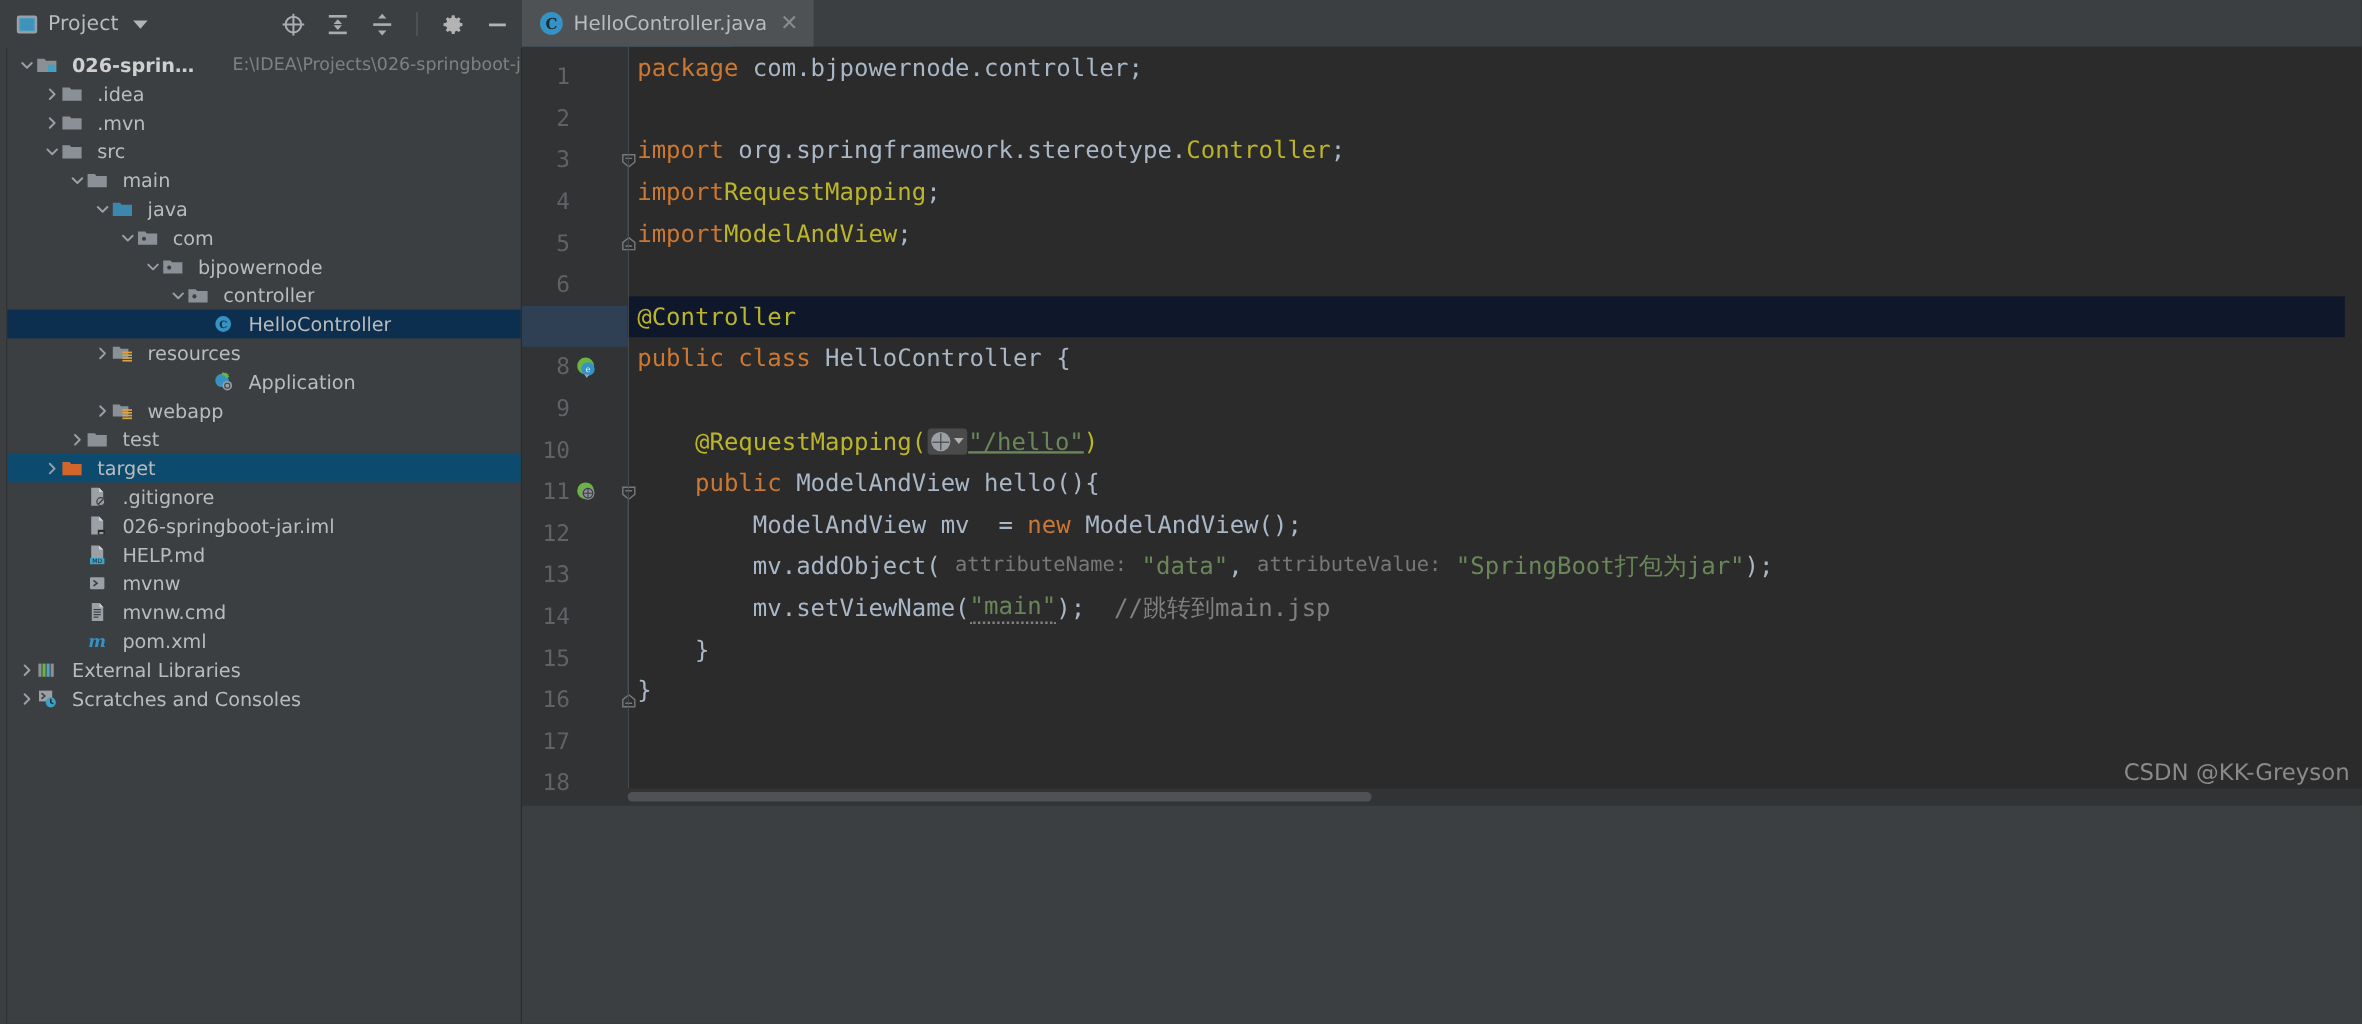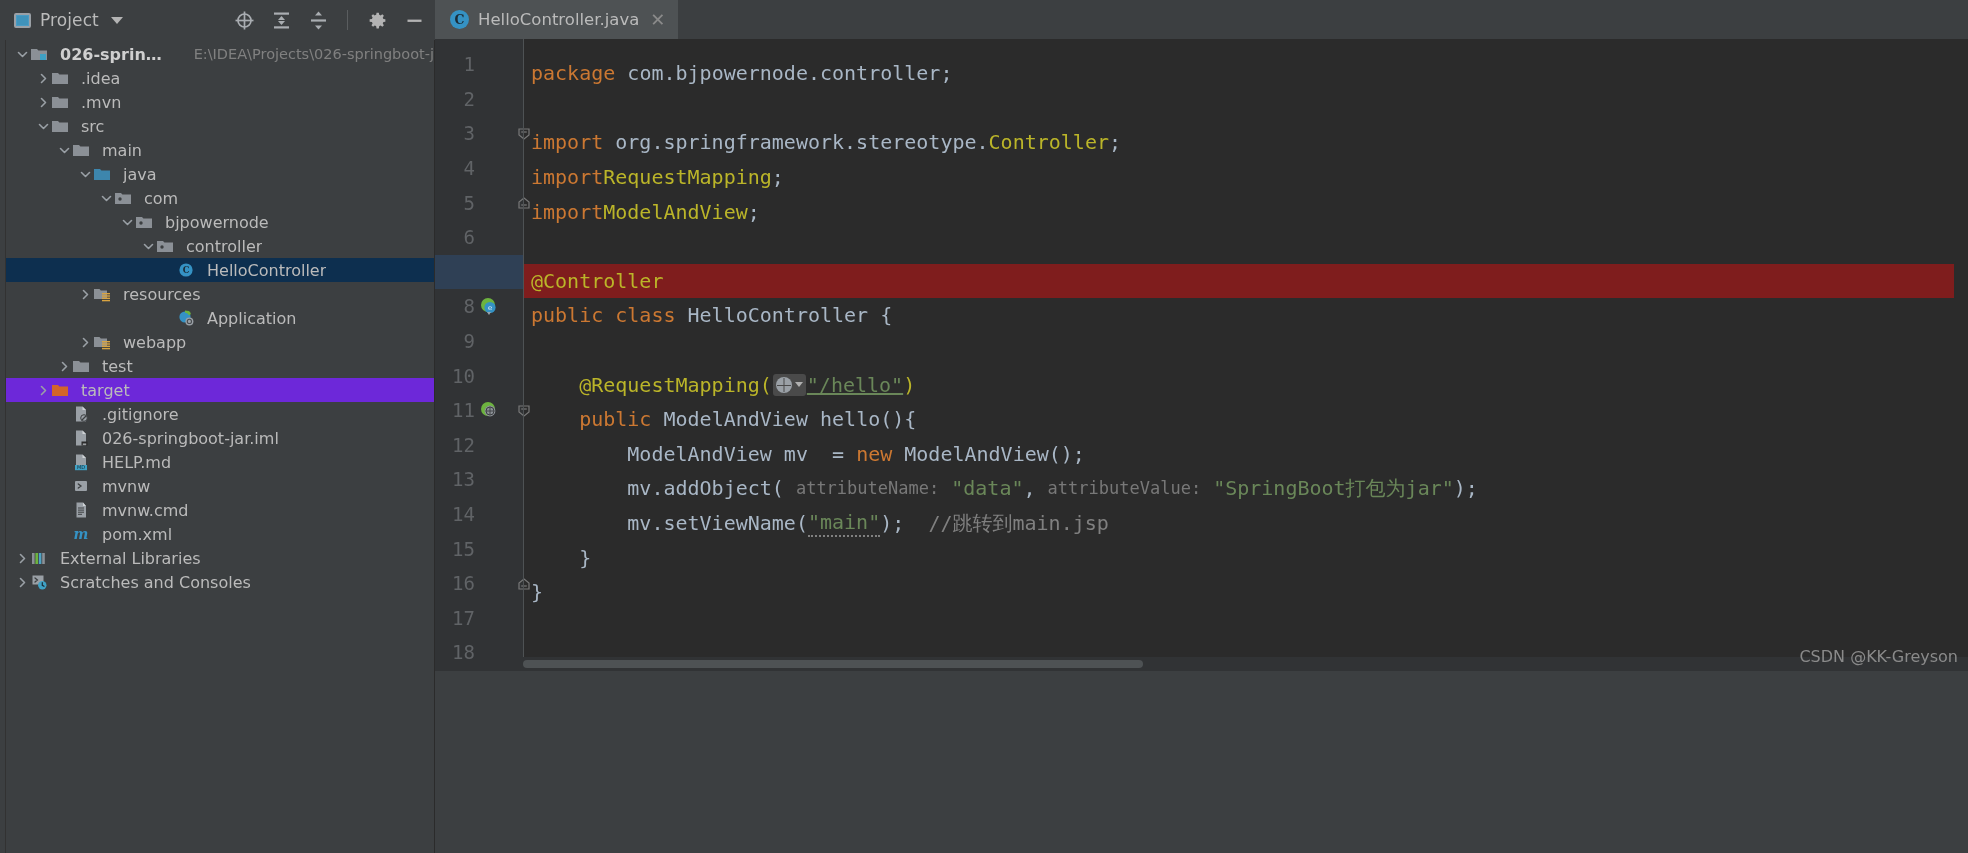--- a/index.html
+++ b/index.html
@@ -57,21 +57,21 @@
   .tree {
     flex: 1; overflow: hidden; background: #3c3f41;
     border-right: 1px solid #2b2b2b;
     padding-top: 2px;
   }
   .tree-row {
     height: 24px; display: flex; align-items: center; cursor: default;
     font-size: 16px; color: #bbbbbb; white-space: nowrap; position: relative;
   }
   .tree-row.selected { background: #0d2f4f; }
-  .tree-row.excluded-hl { background: #6d28d9; }
+  .tree-row.excluded-hl { background: #0c4a6e; }
   .arrow {
     width: 16px; height: 24px; display: inline-flex; align-items: center; justify-content: center;
     flex: none; cursor: pointer;
   }
   .arrow svg { display:block; }
   .ico { width: 18px; height: 18px; flex: none; margin-right: 6px; position: relative; display:block; }
   .label { overflow: hidden; text-overflow: ellipsis; }
   .label.bold { font-weight: bold; color: #cfcfcf; }
   .path-hint { color: #808080; font-size: 14.5px; margin-left: 21px; }
 
@@ -113,25 +113,25 @@
   }
   .fold-mark { position: absolute; width: 14px; height: 14px; cursor: pointer; }
   .selected-line-strip {
     position: absolute; left: 0; width: 88px; height: 34.6px; background: #2f4055;
   }
   .fold-line {
     position: absolute; left: 6px; top: 0; width: 1px; background: #4e5254;
   }
 
   .code {
-    flex: 1; padding-top: 17px; position: relative; overflow: hidden;
+    flex: 1; padding-top: 0; position: relative; overflow: hidden;
     font-family: "DejaVu Sans Mono", monospace; font-size: 20px;
   }
   .c-row { height: 34.6px; display: flex; align-items: center; padding-left: 8px; white-space: pre; }
-  .c-row.hl { background: #7f1d1d; }
+  .c-row.hl { background: #0f172a; }
   .sep-v { position: absolute; left: 0; top: 0; bottom: 0; width: 1px; background: #4e5254; }
 
   
   .kw  { color: #cc7832; }
   .pln { color: #a9b7c6; }
   .ann { color: #bbb529; }
   .cls { color: #a9b7c6; }
   .str { color: #6a8759; }
   .cmt { color: #808080; }
   .hint { color: #787878; font-size: 17px; }
@@ -165,21 +165,21 @@
     position: absolute; left: 0; top: 39px; width: 176px; height: 3px; background: #3d81c7;
   }
   .bottom-scroll {
     position: absolute; left: 88px; right: 0; bottom: 0; height: 14px; background:#313335;
   }
   .bottom-scroll .thumb {
     position:absolute; left:0; top:3px; height: 8px; width: 620px; background:#4e5254; border-radius:4px;
   }
 
   .watermark {
-    position: absolute; right: 10px; bottom: 5px; color: #8a8a8a; font-size: 16px;
+    position: absolute; right: 10px; bottom: 16px; color: #8a8a8a; font-size: 19px;
     font-family: "DejaVu Sans", sans-serif;
   }
 
   
   .left-edge { position:absolute; left:0; top:40px; bottom:0; width:6px; background:#3c3f41; border-right:1px solid #323232; }
 </style>
 </head>
 <body>
 
 <div id="app">

